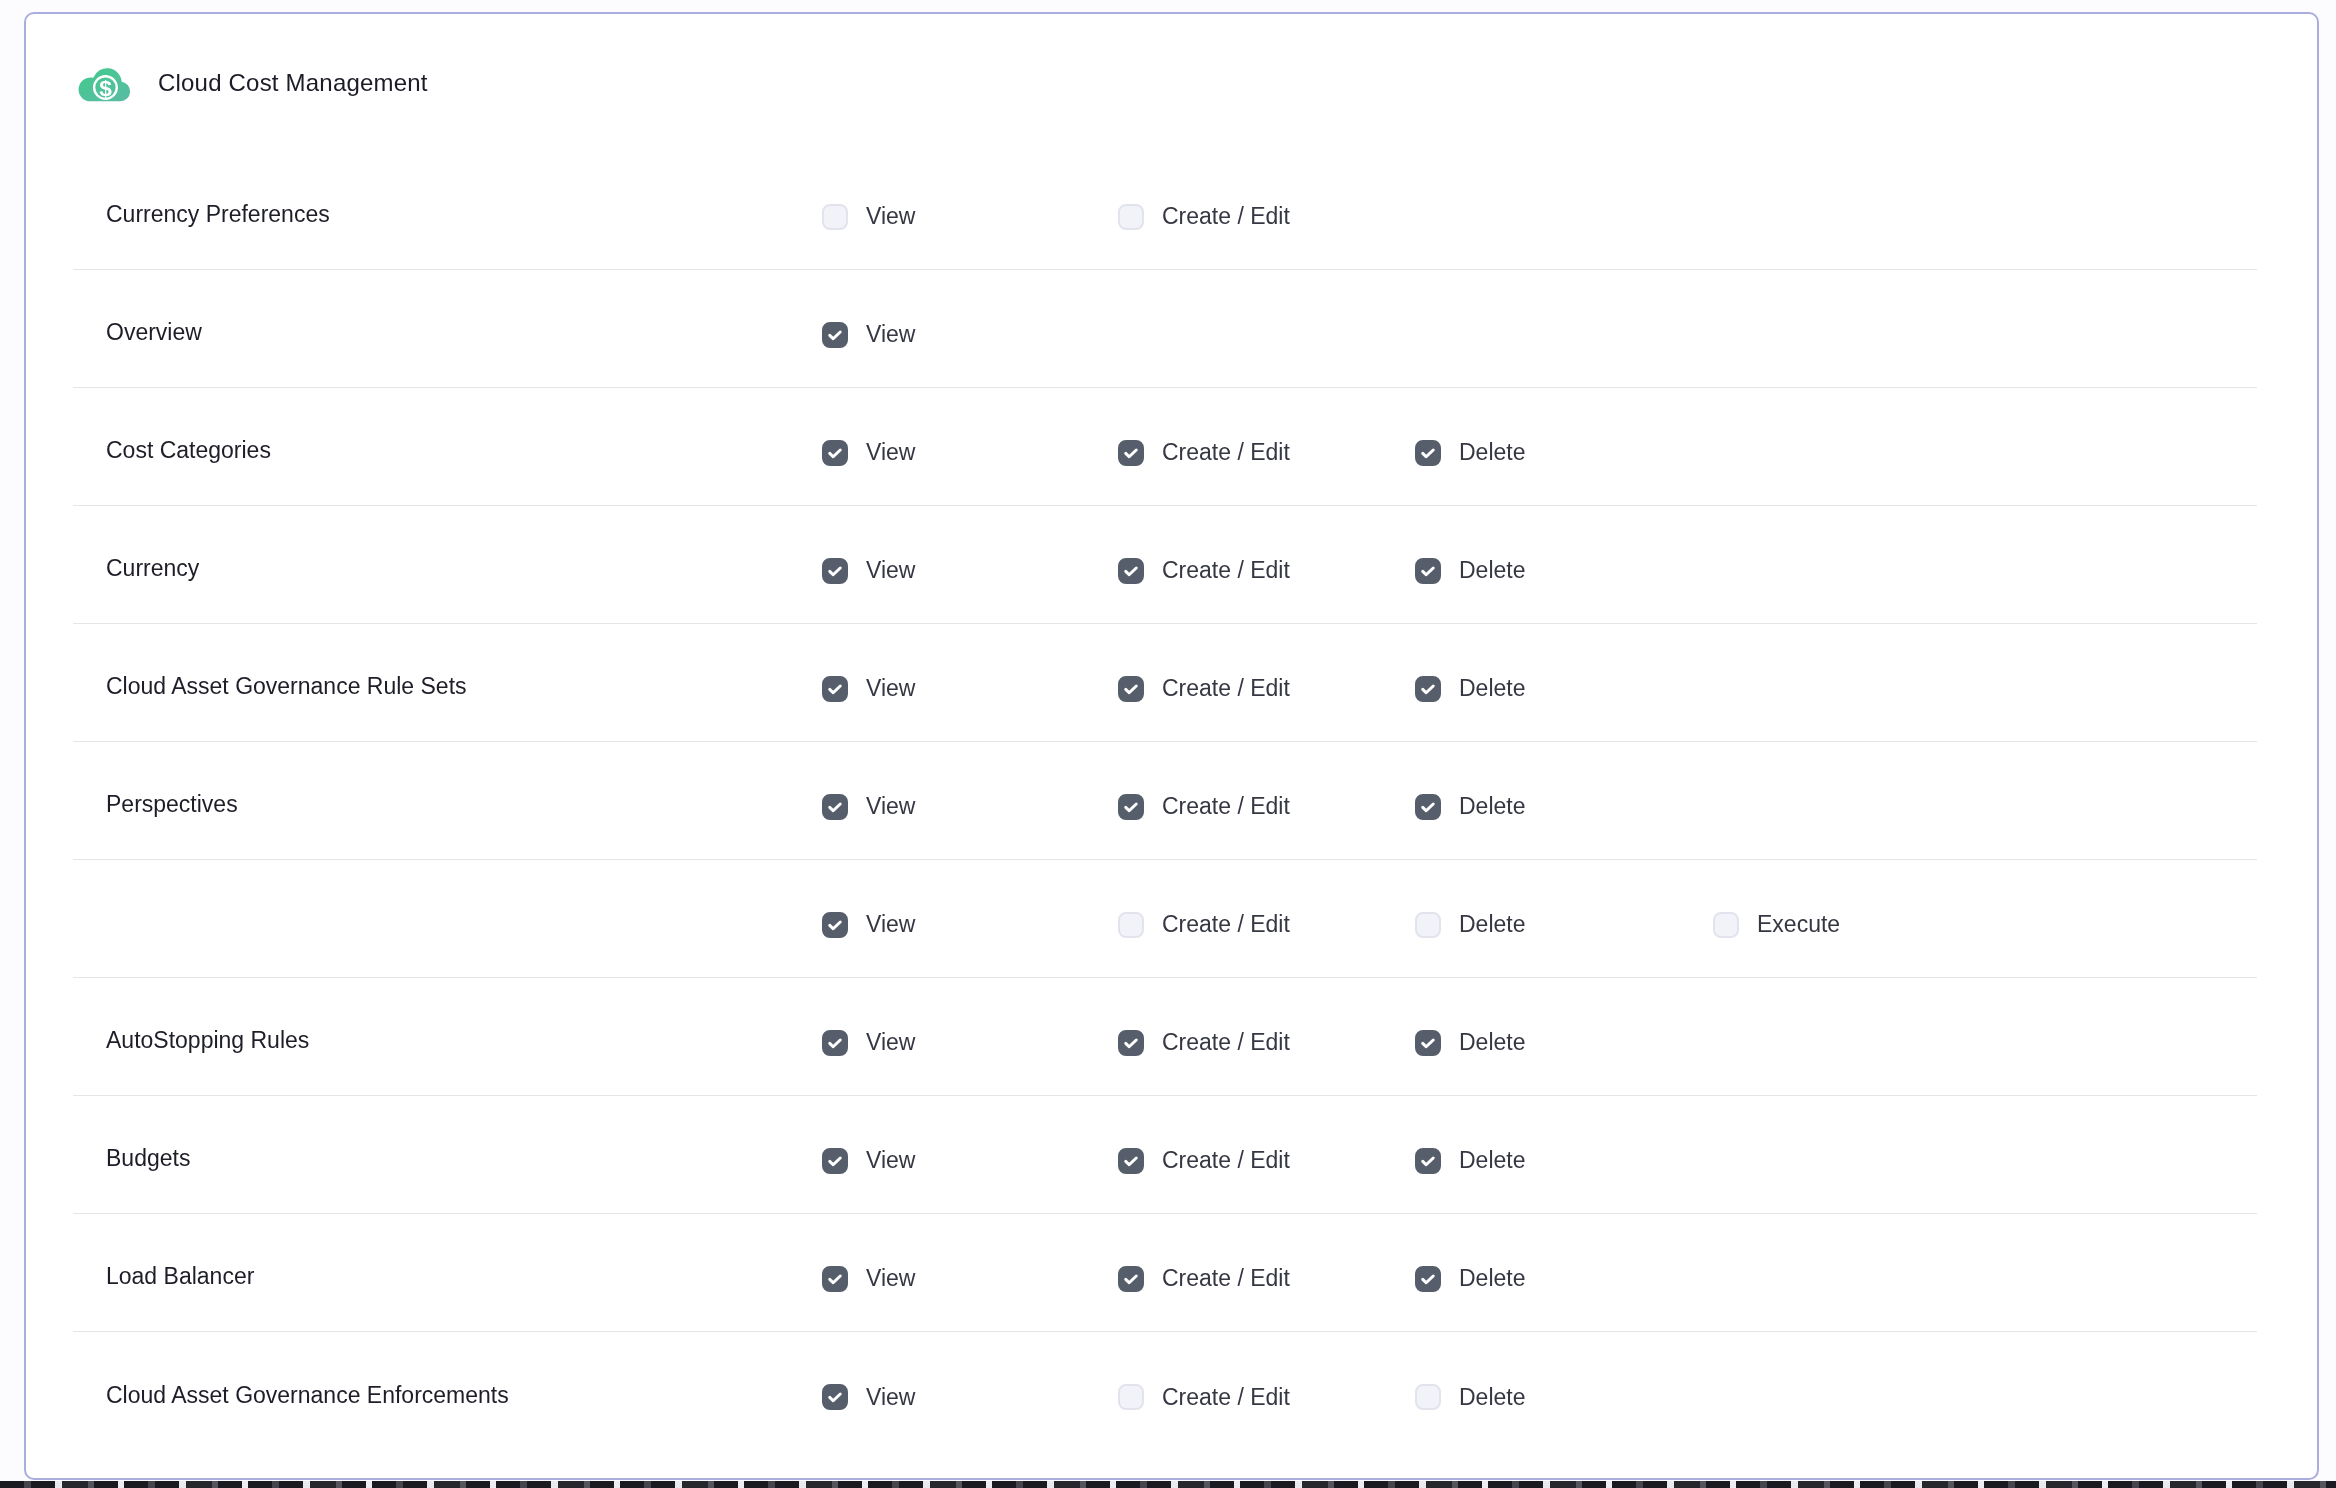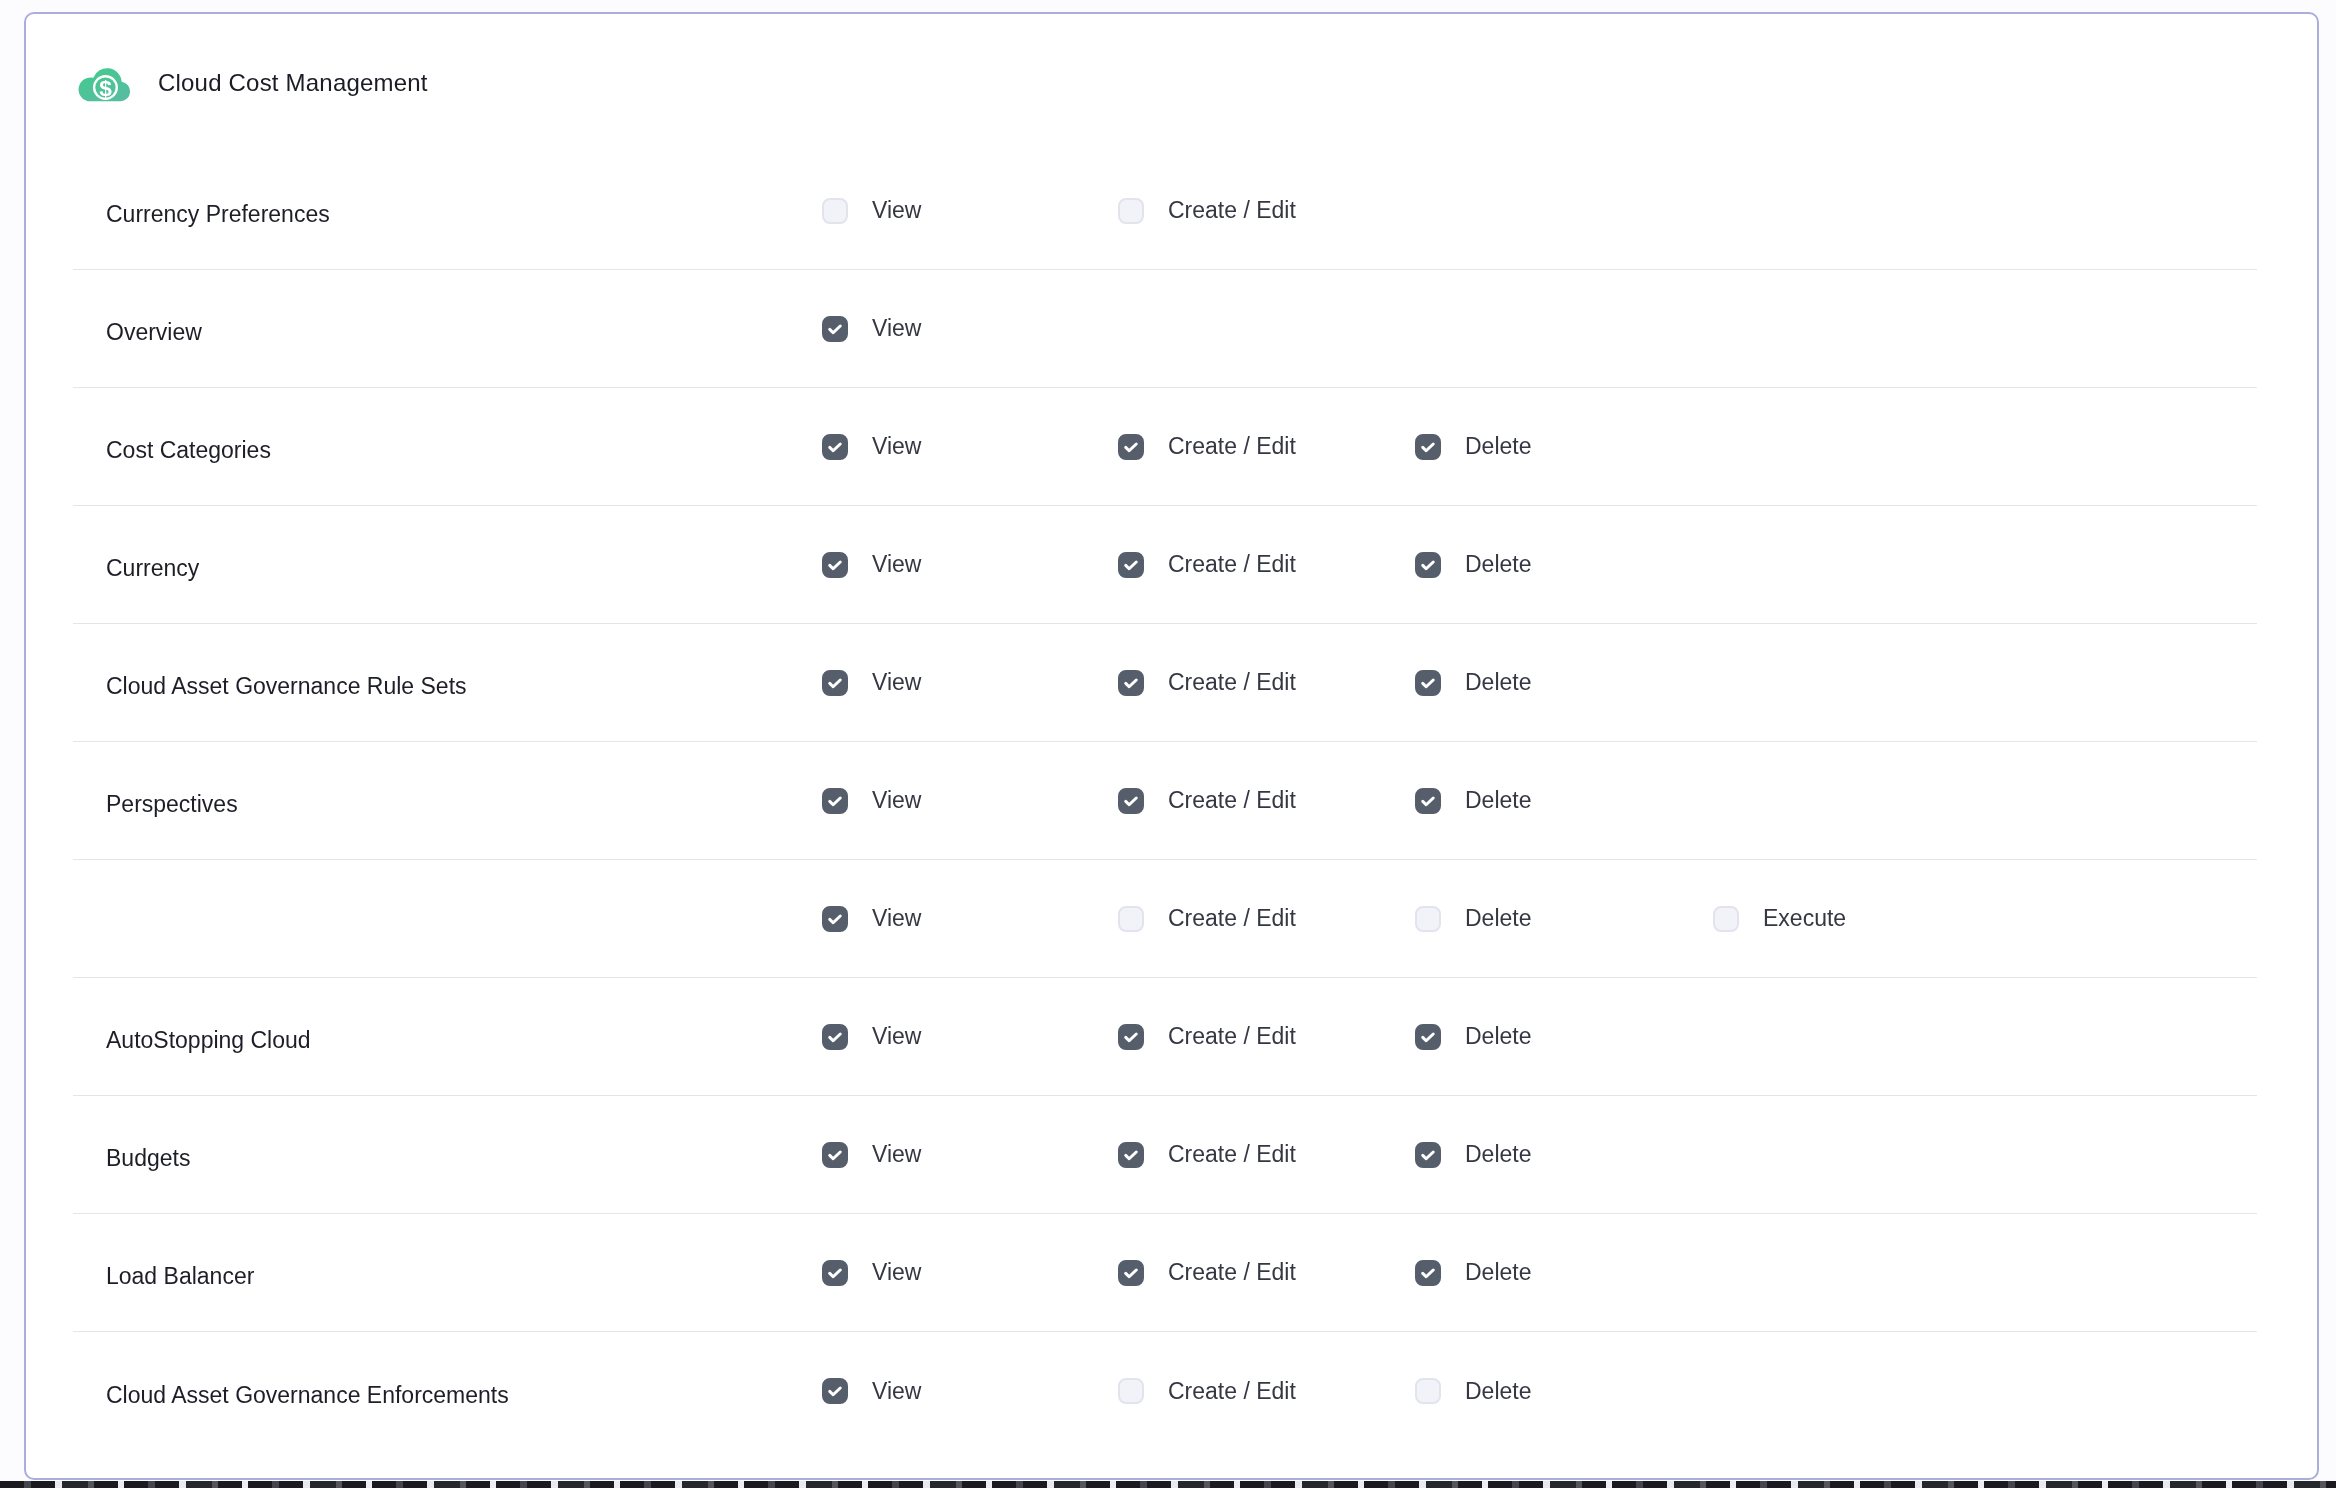--- a/index.html
+++ b/index.html
@@ -58,23 +58,23 @@
   .perm-row:last-child{border-bottom:none;}
   .row-label{
     position:absolute;
     left:33px;top:4px;height:100%;
     display:flex;align-items:center;
     font-size:23px;
     color:var(--label-color);
   }
   .perm{
     position:absolute;
-    top:0;height:100%;
+    top:6px;height:100%;
     display:flex;align-items:center;
-    gap:24px;
+    gap:18px;
   }
   .perm-col-0{left:749px;}
   .perm-col-1{left:1045px;text-align:right;}
   .perm-col-2{left:1342px;}
   .perm-col-3{left:1640px;}
   .checkbox{
     width:26px;height:26px;
     border-radius:8px;
     flex:0 0 auto;
     display:flex;align-items:center;justify-content:center;
@@ -271,21 +271,21 @@
         <div class="perm perm-col-2">
     <div class="checkbox unchecked" role="checkbox" aria-checked="false"></div>
     <div class="perm-label">Delete</div>
   </div>
         <div class="perm perm-col-3">
     <div class="checkbox unchecked" role="checkbox" aria-checked="false"></div>
     <div class="perm-label">Execute</div>
   </div>
       </div>
       <div class="perm-row">
-    <div class="row-label">AutoStopping Cloud</div>
+    <div class="row-label">AutoStopping Rules</div>
   <div class="perm perm-col-0">
     <div class="checkbox checked" role="checkbox" aria-checked="true">
             <svg viewBox="0 0 24 24">
               <path d="M5 12.5l4.5 4.5L19 8" stroke="#fff" stroke-width="4" fill="none" stroke-linecap="round" stroke-linejoin="round"></path>
             </svg>
           </div>
     <div class="perm-label">View</div>
   </div>
         <div class="perm perm-col-1">
     <div class="checkbox checked" role="checkbox" aria-checked="true">

